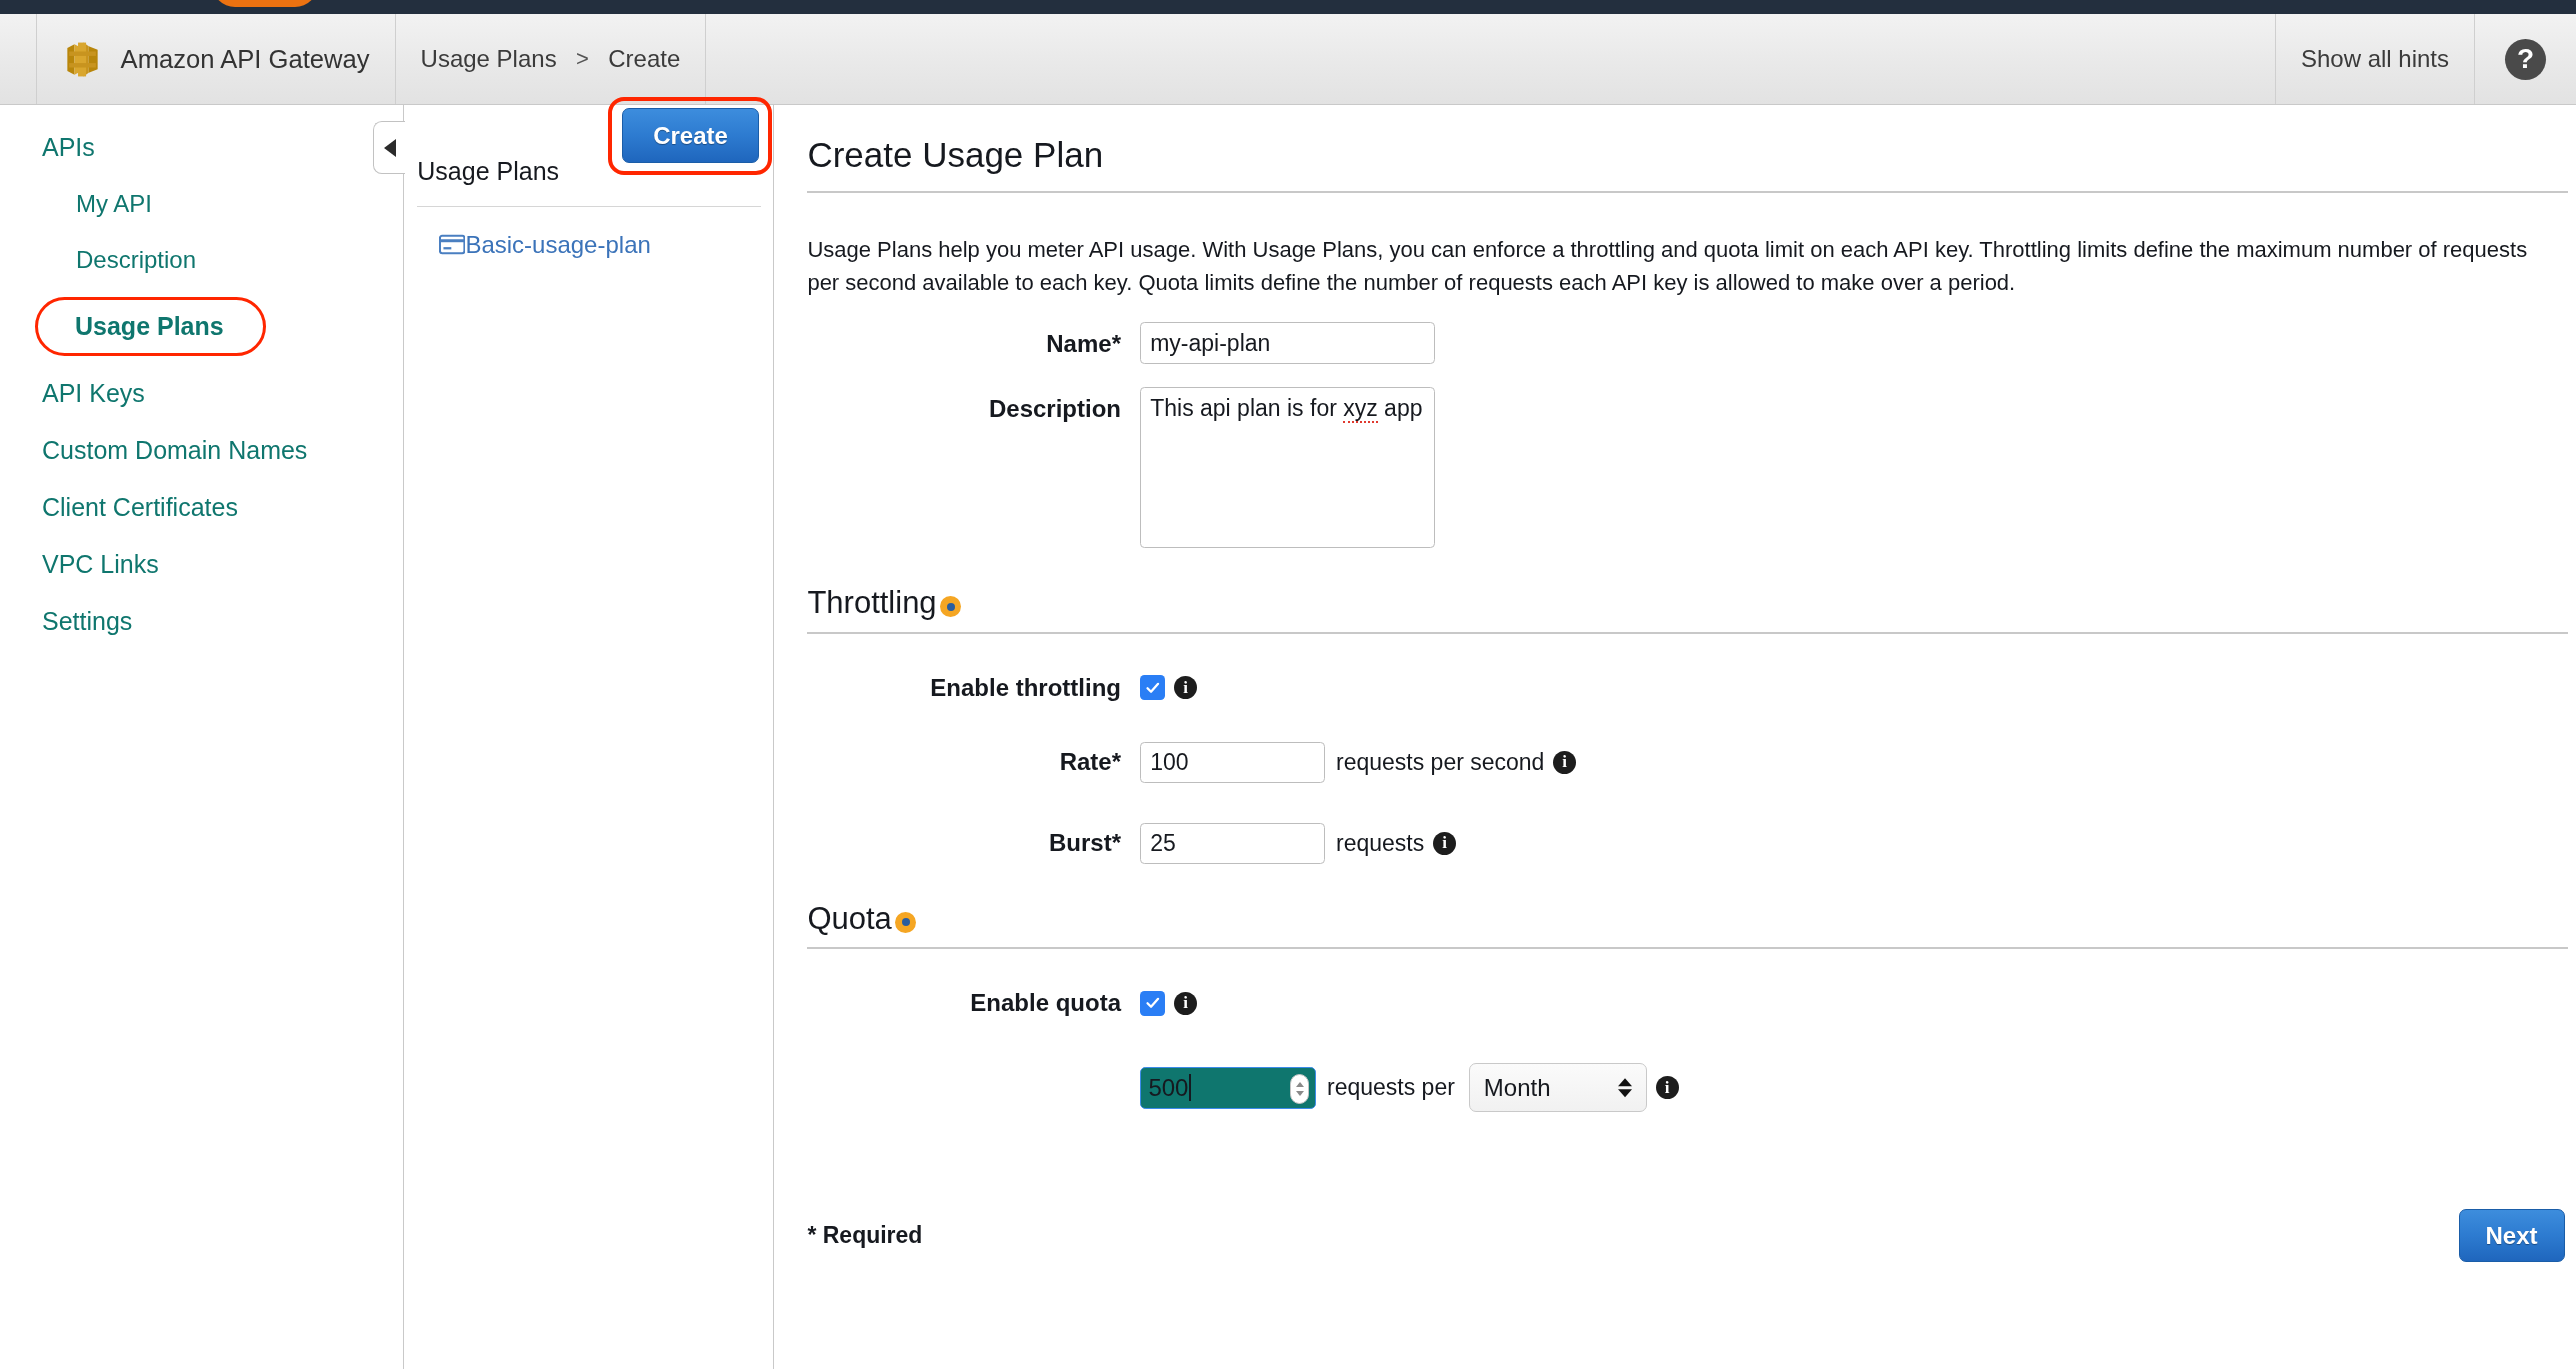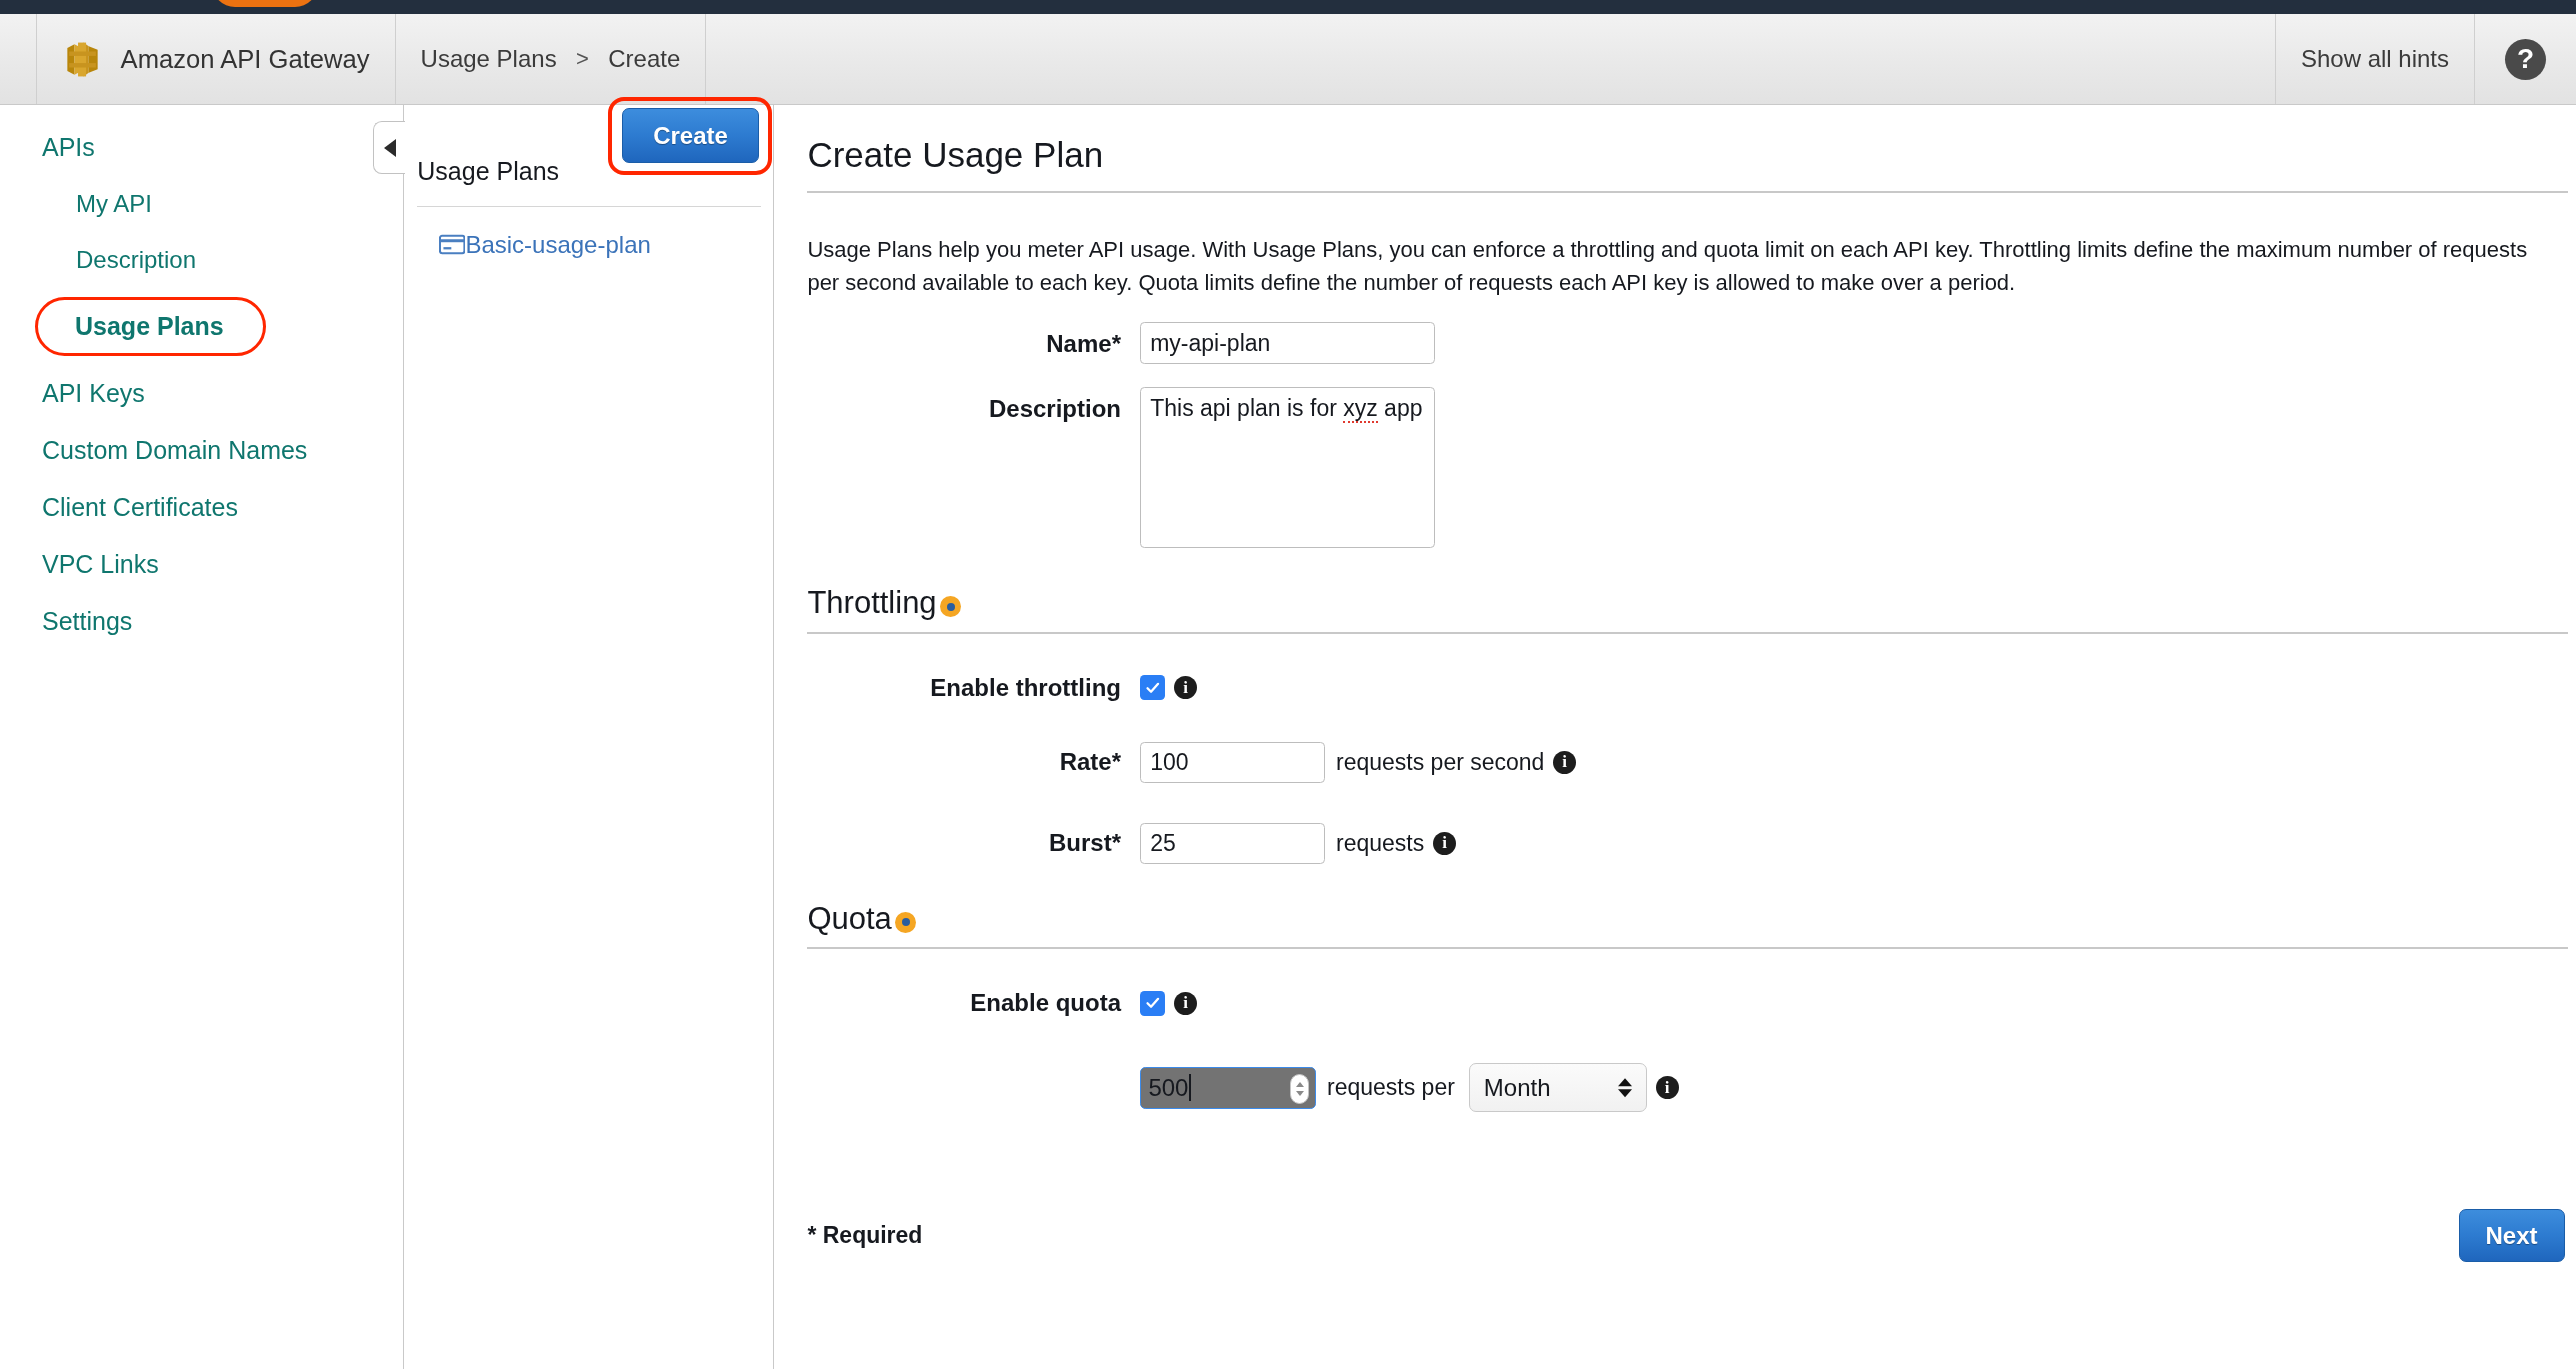--- a/index.html
+++ b/index.html
@@ -221,21 +221,21 @@
     border: 0.9px solid #bdbdbd; border-radius: 4.4px;
     font-size: 23px; color: #16191f; padding: 0 8.8px; background: #fff;
     font-family: "Liberation Sans", sans-serif;
   }
 
   
   #quota-amount-row { display: flex; align-items: center; margin-top: 46px; }
   #quota-amount-spacer { width: 333px; flex: none; }
   #quota-amount-wrap {
     position: relative; width: 176px; height: 42px;
-    border: 1.8px solid #3b8beb; border-radius: 5.3px; background: #737373;
+    border: 1.8px solid #3b8beb; border-radius: 5.3px; background: #0f766e;
     display: flex; align-items: center; padding: 0 7px;
   }
   #quota-amount-val { font-size: 24px; color: #16191f; }
   #quota-caret {
     width: 1.8px; height: 26.4px; background: #16191f; margin-left: 0.9px;
   }
   #quota-spinner {
     position: absolute; right: 6.2px; top: 6.2px;
     width: 19.4px; height: 30px; border-radius: 9.7px;
     border: 0.9px solid #c4c4c4; background: #fff;

